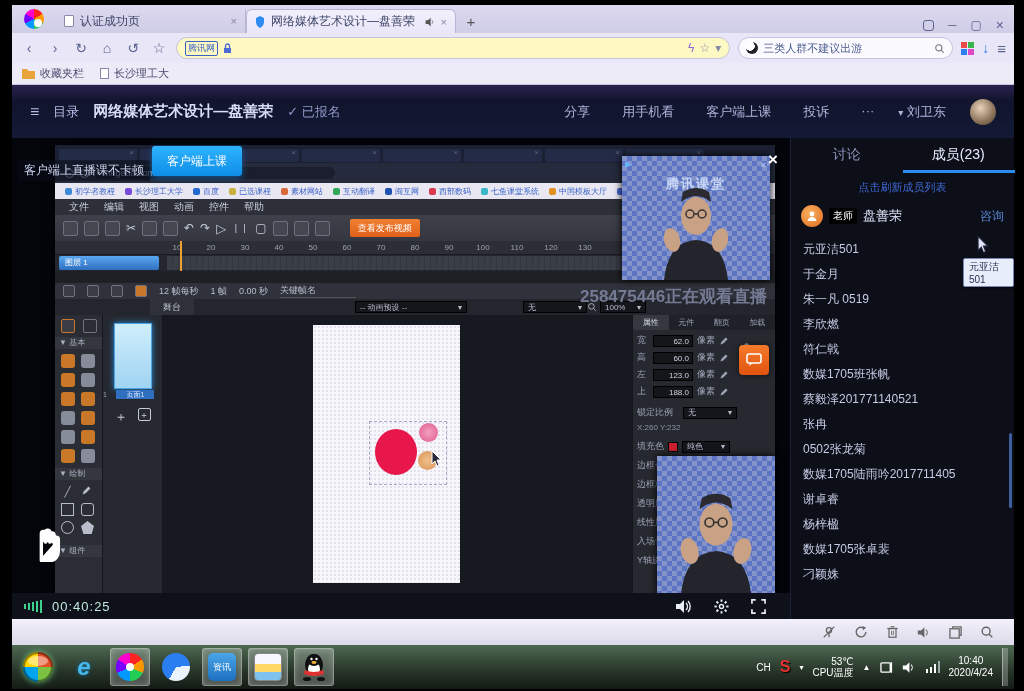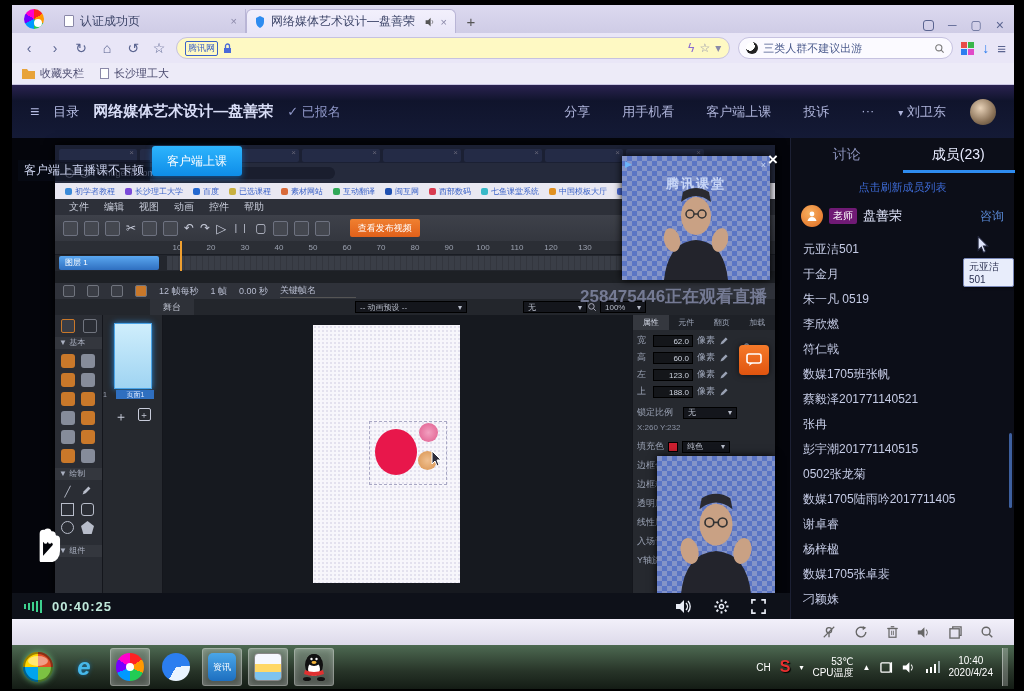--- a/index.html
+++ b/index.html
@@ -82,31 +82,31 @@
   .morelabel{padding:6px 4px 0;height:19px}
   
   .cam{position:absolute;background:#8494c8;background-image:
     linear-gradient(45deg,rgba(30,70,190,.40) 25%,transparent 25%,transparent 75%,rgba(30,70,190,.40) 75%),
     linear-gradient(45deg,rgba(30,70,190,.40) 25%,transparent 25%,transparent 75%,rgba(30,70,190,.40) 75%);
     background-size:10px 10px;background-position:0 0,5px 5px;box-shadow:0 0 8px #000;overflow:hidden}
   .camwm{position:absolute;top:19px;width:100%;text-align:center;font-size:13px;font-weight:bold;letter-spacing:2px;color:rgba(215,228,255,.85)}
   
   #pbar{position:absolute;left:0;bottom:0;width:778px;height:26px;background:#0e1119;display:flex;align-items:center;padding:0 12px;z-index:8}
   .sigbar{width:2px;background:#3ed08e;margin-right:2px;display:inline-block}
-  #ptime{color:#bfe8da;font-size:13px;font-weight:bold;margin-left:8px;letter-spacing:1px}
+  #ptime{color:#bfe8da;font-size:13px;font-weight:normal;margin-left:8px;letter-spacing:1px}
   #pbar .picons{margin-left:auto;display:flex;gap:22px;margin-right:12px}
   
   #members{position:absolute;left:778px;top:0;width:224px;height:481px;background:#0c0e18;border-left:1px solid #1c2034}
   #mtabs{display:flex;height:34px;align-items:center;text-align:center;font-size:14px}
   #mtabs .mt{flex:1;color:#8b92bb}
   #mtabs .mt.on{color:#e8ecff}
   #munder{position:absolute;left:112px;top:32px;width:112px;height:3px;background:#2e8cf0}
   #mrefresh{text-align:center;font-size:11px;color:#3e6bd6;margin-top:8px}
   #trow{display:flex;align-items:center;gap:6px;padding:10px 10px 6px;font-size:13px;color:#dde2f8}
-  #tbadge{background:#701a75;color:#fff;font-size:10px;border-radius:2px;padding:1px 4px}
+  #tbadge{background:#000000;color:#fff;font-size:10px;border-radius:2px;padding:1px 4px}
   #tconsult{margin-left:auto;color:#5a8ad8;font-size:12px}
   #mlist{padding:4px 12px;font-size:12px;color:#c5cbe5}
   #mlist div{line-height:25px;height:25px;white-space:nowrap;overflow:hidden}
   #mtip{position:absolute;left:172px;top:120px;background:#e8edfb;border:1px solid #7a88b8;color:#2a3050;font-size:10px;padding:1px 5px;border-radius:2px;box-shadow:1px 1px 3px rgba(0,0,0,.6)}
   #mscroll{position:absolute;right:2px;top:295px;width:3px;height:75px;background:#3d5f9e;border-radius:2px}
   
   #wstrip{position:absolute;left:0;top:614px;width:100%;height:26px;background:linear-gradient(#f2f0fa,#dddaea);display:flex;align-items:center;justify-content:flex-end;gap:18px;padding-right:20px}
   #taskbar{position:absolute;left:0;top:640px;width:100%;height:44px;background:linear-gradient(180deg,#4e6a52,#273428 60%,#141c15);display:flex;align-items:center;gap:6px;padding:0 6px}
   .tbtn{width:40px;height:38px;border-radius:3px;display:flex;align-items:center;justify-content:center}
   .tbtn.open{background:rgba(255,255,255,.22);border:1px solid rgba(255,255,255,.35);box-shadow:0 0 6px rgba(255,255,255,.25) inset}
@@ -610,21 +610,20 @@
       <div id="mlist">
 
       <div>元亚洁501</div>
           <div>于金月</div>
           <div>朱一凡 0519</div>
           <div>李欣燃</div>
           <div>符仁戟</div>
           <div>数媒1705班张帆</div>
           <div>蔡毅泽201771140521</div>
           <div>张冉</div>
-          <div>彭宇潮201771140515</div>
           <div>0502张龙菊</div>
           <div>数媒1705陆雨吟2017711405</div>
           <div>谢卓睿</div>
           <div>杨梓楹</div>
           <div>数媒1705张卓裴</div>
           <div>刁颖姝</div>
         </div>
       <svg class="cursor" style="left:186px;top:98px" width="13" height="18" viewBox="0 0 12 16">
           <polygon points="1,0 1,13 4,10 6,15 8,14 6,9 10,9" fill="#dfe4fa" stroke="#20243a" stroke-width="1"></polygon>
         </svg>

